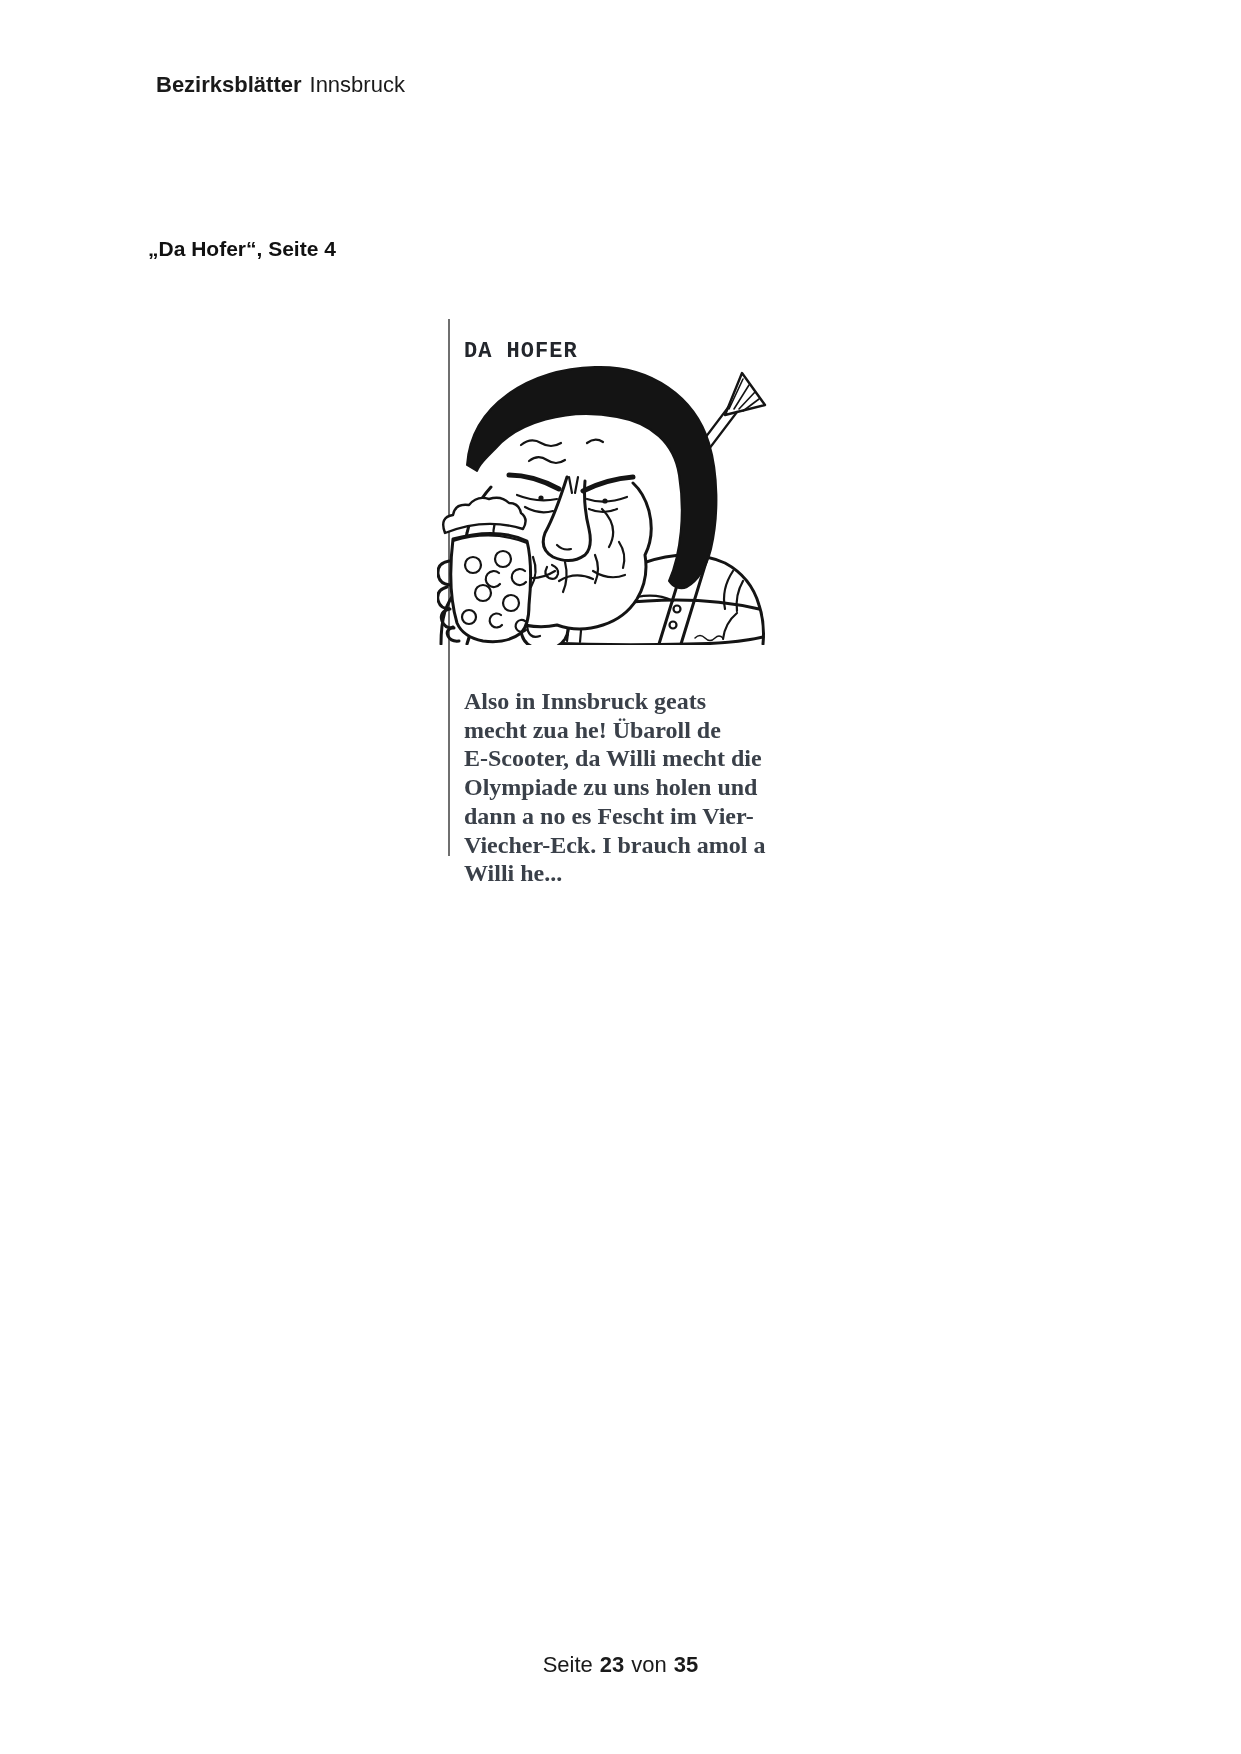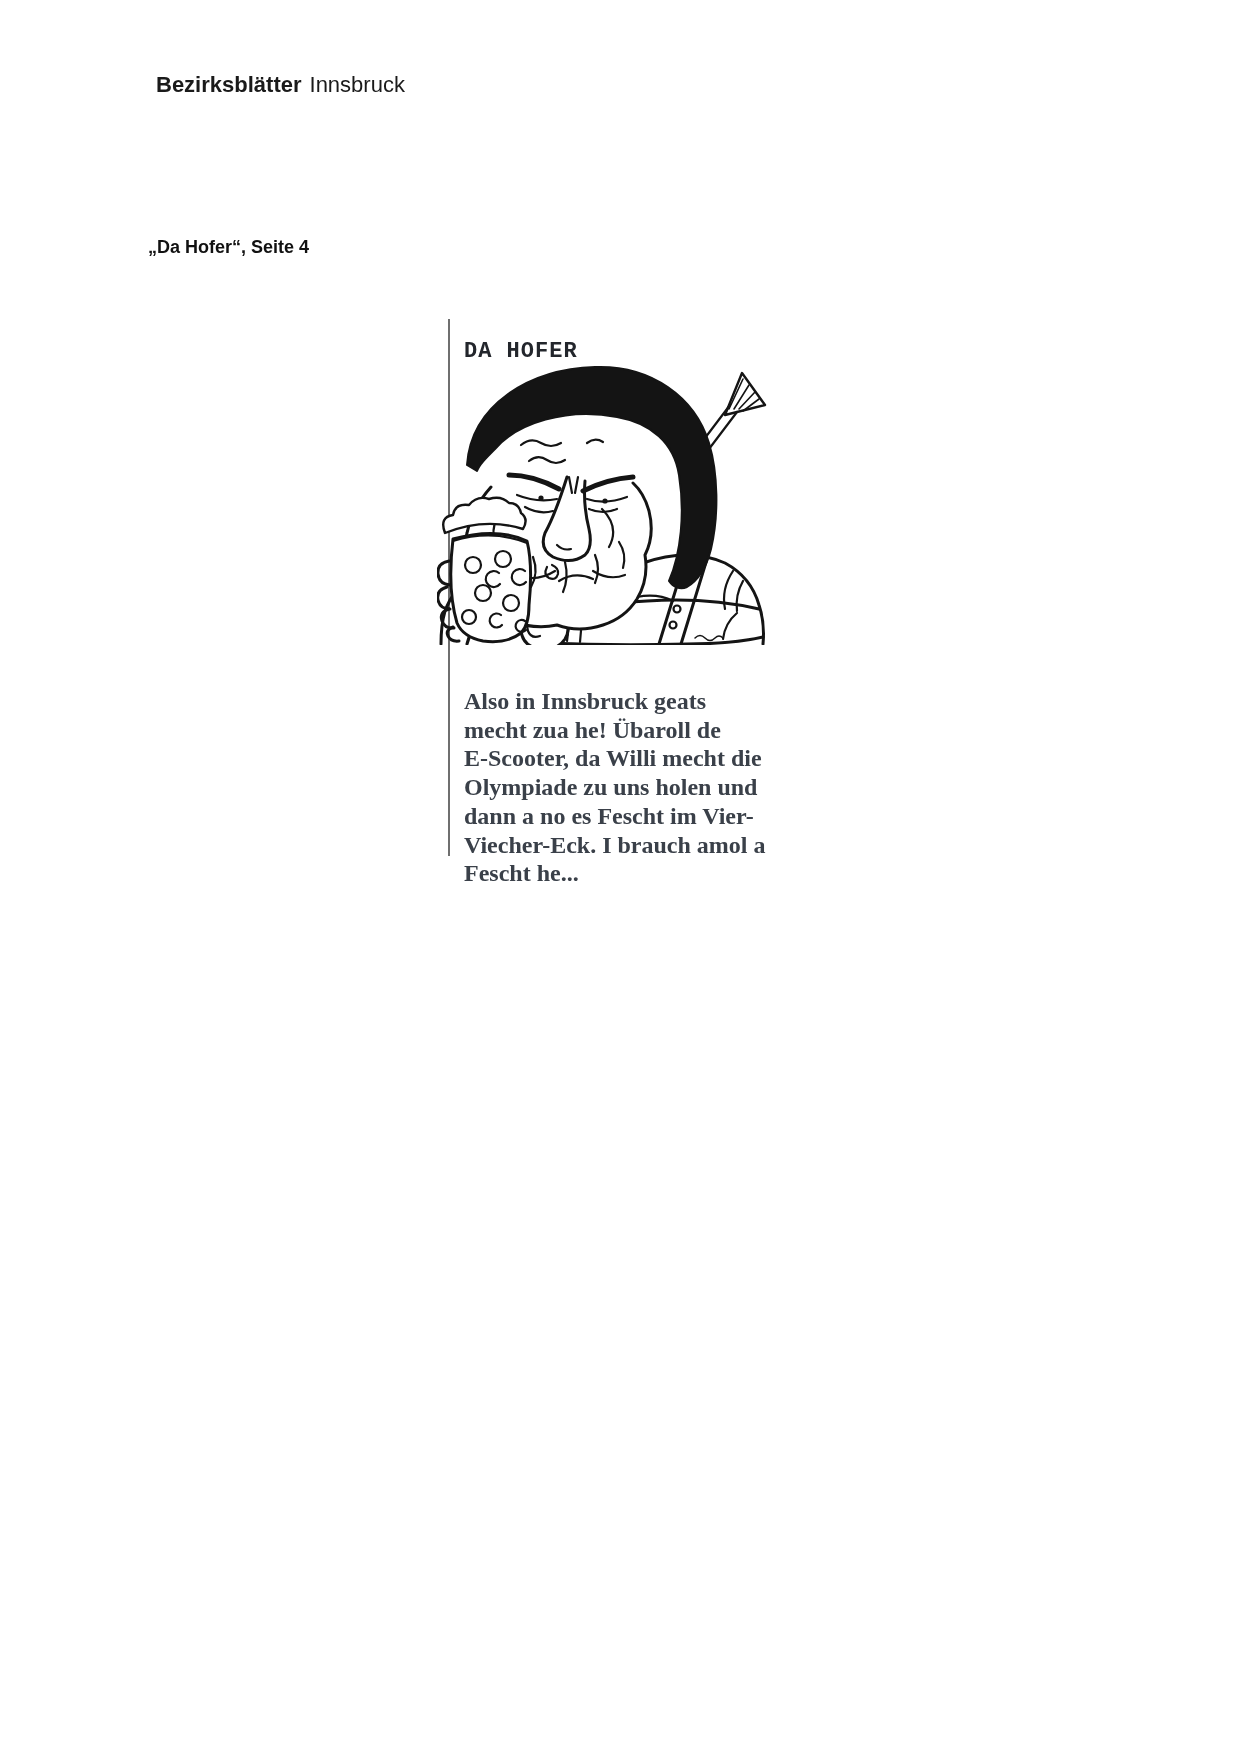--- a/index.html
+++ b/index.html
@@ -1,20 +1,20 @@
 <!DOCTYPE html>
 <html style="--ink: #141414; --title_text: #23262c; --body_text: #3a4049; --rule: #6f6f6f;"><head>
 <meta charset="utf-8">
 <style>
   html,body{margin:0;padding:0;background:#ffffff;}
   .page{position:relative;width:1241px;height:1754px;background:#fff;overflow:hidden;
         font-family:"Liberation Sans",sans-serif;color:#1a1a1a;}
   .header{position:absolute;left:156px;top:72px;font-size:22px;display:flex;gap:8px;}
   .bold{font-weight:bold;}
-  .heading{position:absolute;left:148px;top:237px;margin:0;font-size:18px;font-weight:bold;color:#111;}
+  .heading{position:absolute;left:148px;top:237px;margin:0;font-size:21px;font-weight:bold;color:#111;}
   .clip-rule{position:absolute;left:448px;top:319px;width:2px;height:537px;background:var(--rule,#6f6f6f);}
   .clip-title{position:absolute;left:464px;top:341px;font-family:Liberation Mono, monospace;
               font-weight:bold;font-size:22px;letter-spacing:1px;color:var(--title_text,#23262c);line-height:1;}
   .illustration{position:absolute;left:437px;top:357px;width:333px;height:288px;color:var(--ink,#141414);}
   .clip-text{position:absolute;left:464px;top:660px;font-family:"Liberation Serif","DejaVu Serif",serif;
              font-weight:bold;font-size:24px;line-height:28.7px;color:var(--body_text,#3a4049);white-space:nowrap;margin-top:27px;}
   .footer{position:absolute;left:0;top:1652px;width:100%;display:flex;justify-content:center;gap:7px;font-size:22px;}
   svg .ln{fill:none;stroke:currentColor;stroke-width:3;stroke-linecap:round;stroke-linejoin:round;}
   svg .ln2{fill:none;stroke:currentColor;stroke-width:2.2;stroke-linecap:round;stroke-linejoin:round;}
   svg .wh{fill:#ffffff;stroke:currentColor;stroke-width:3;stroke-linecap:round;stroke-linejoin:round;}
@@ -112,17 +112,23 @@
     <path class="ln2" style="stroke-width:1.5" d="M258,281 q5,-5 10,0 q5,5 10,0 q4,-4 8,0"></path>
   </svg>
 
   <div class="clip-text">
       <div>Also in Innsbruck geats</div>
       <div>mecht zua he! Übaroll de</div>
       <div>E-Scooter, da Willi mecht die</div>
       <div>Olympiade zu uns holen und</div>
       <div>dann a no es Fescht im Vier-</div>
       <div>Viecher-Eck. I brauch amol a</div>
-      <div>Fescht he...</div>
+      <div>Willi he...</div>
     </div>
 
+  <div class="footer">
+    <span>Seite</span>
+    <span class="bold">23</span>
+    <span>von</span>
+    <span class="bold">35</span>
+  </div>
 
 </div>
 
 </body></html>

